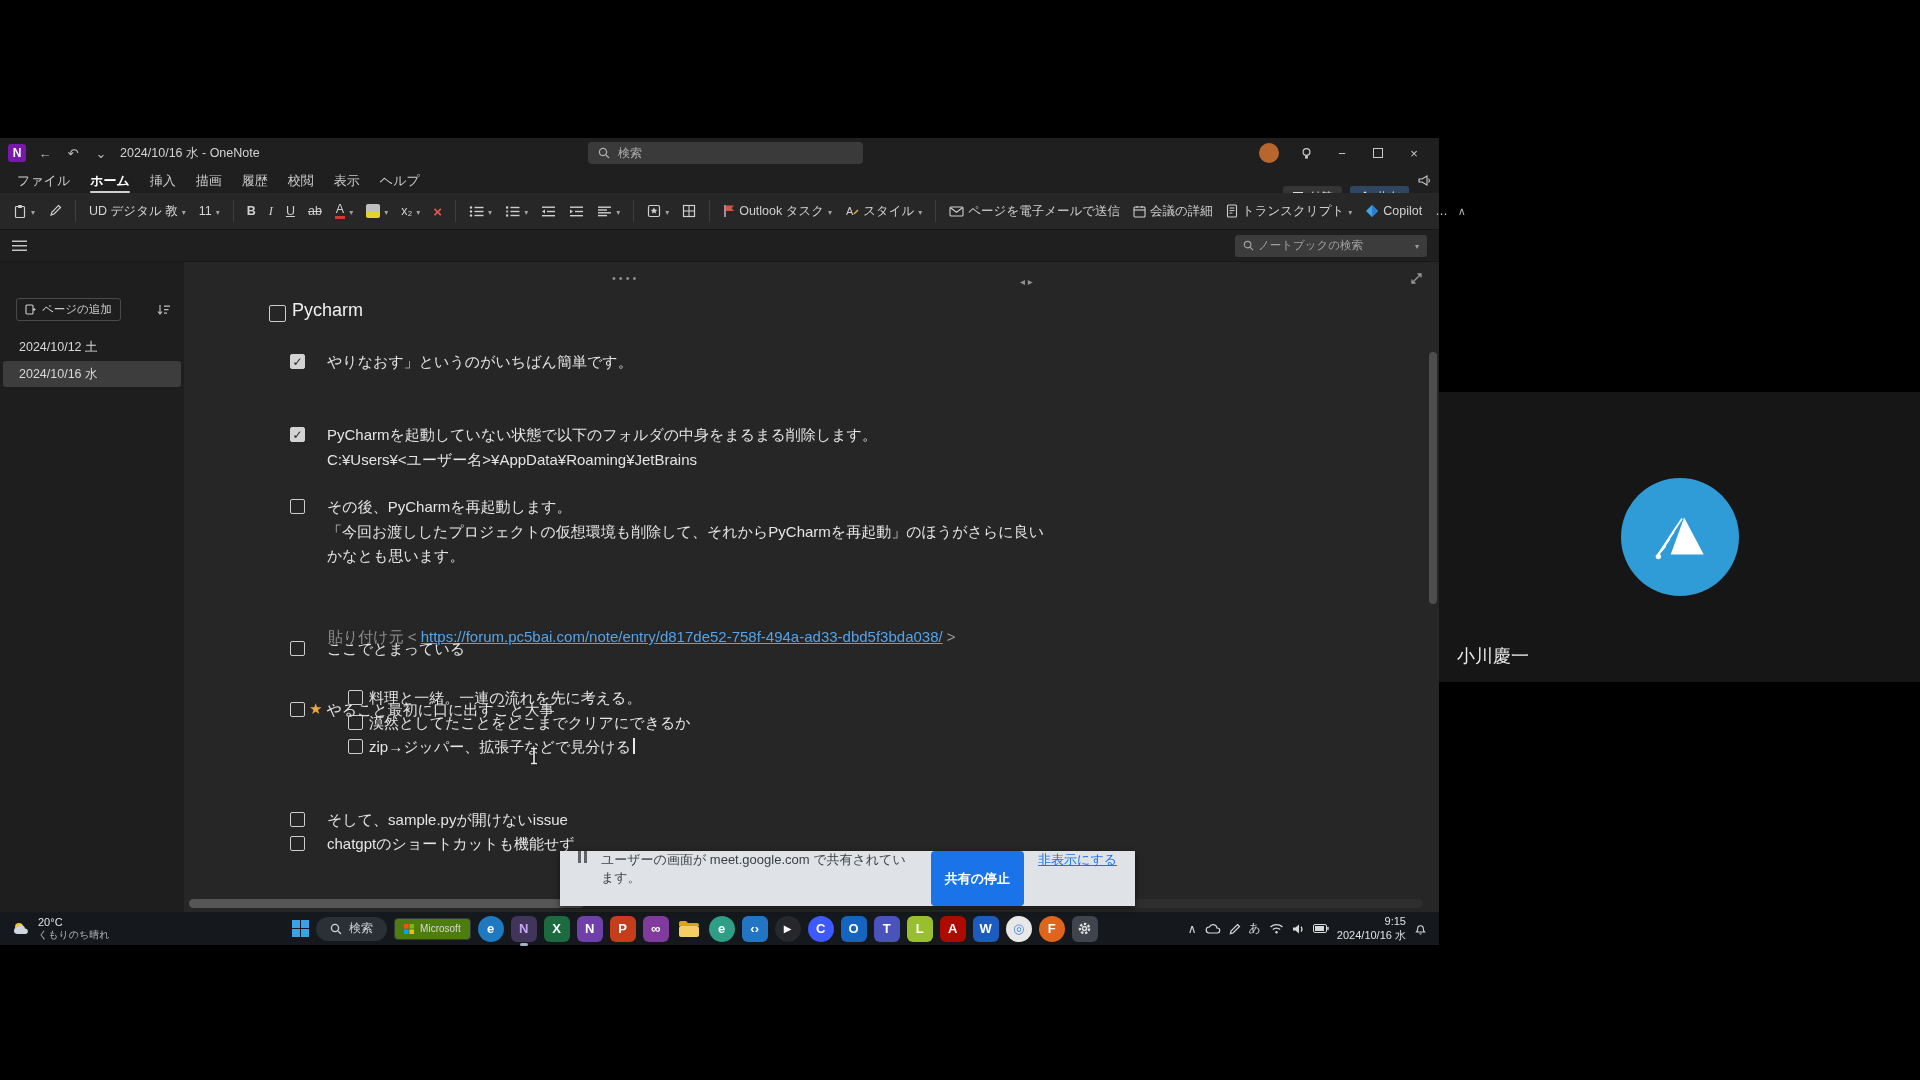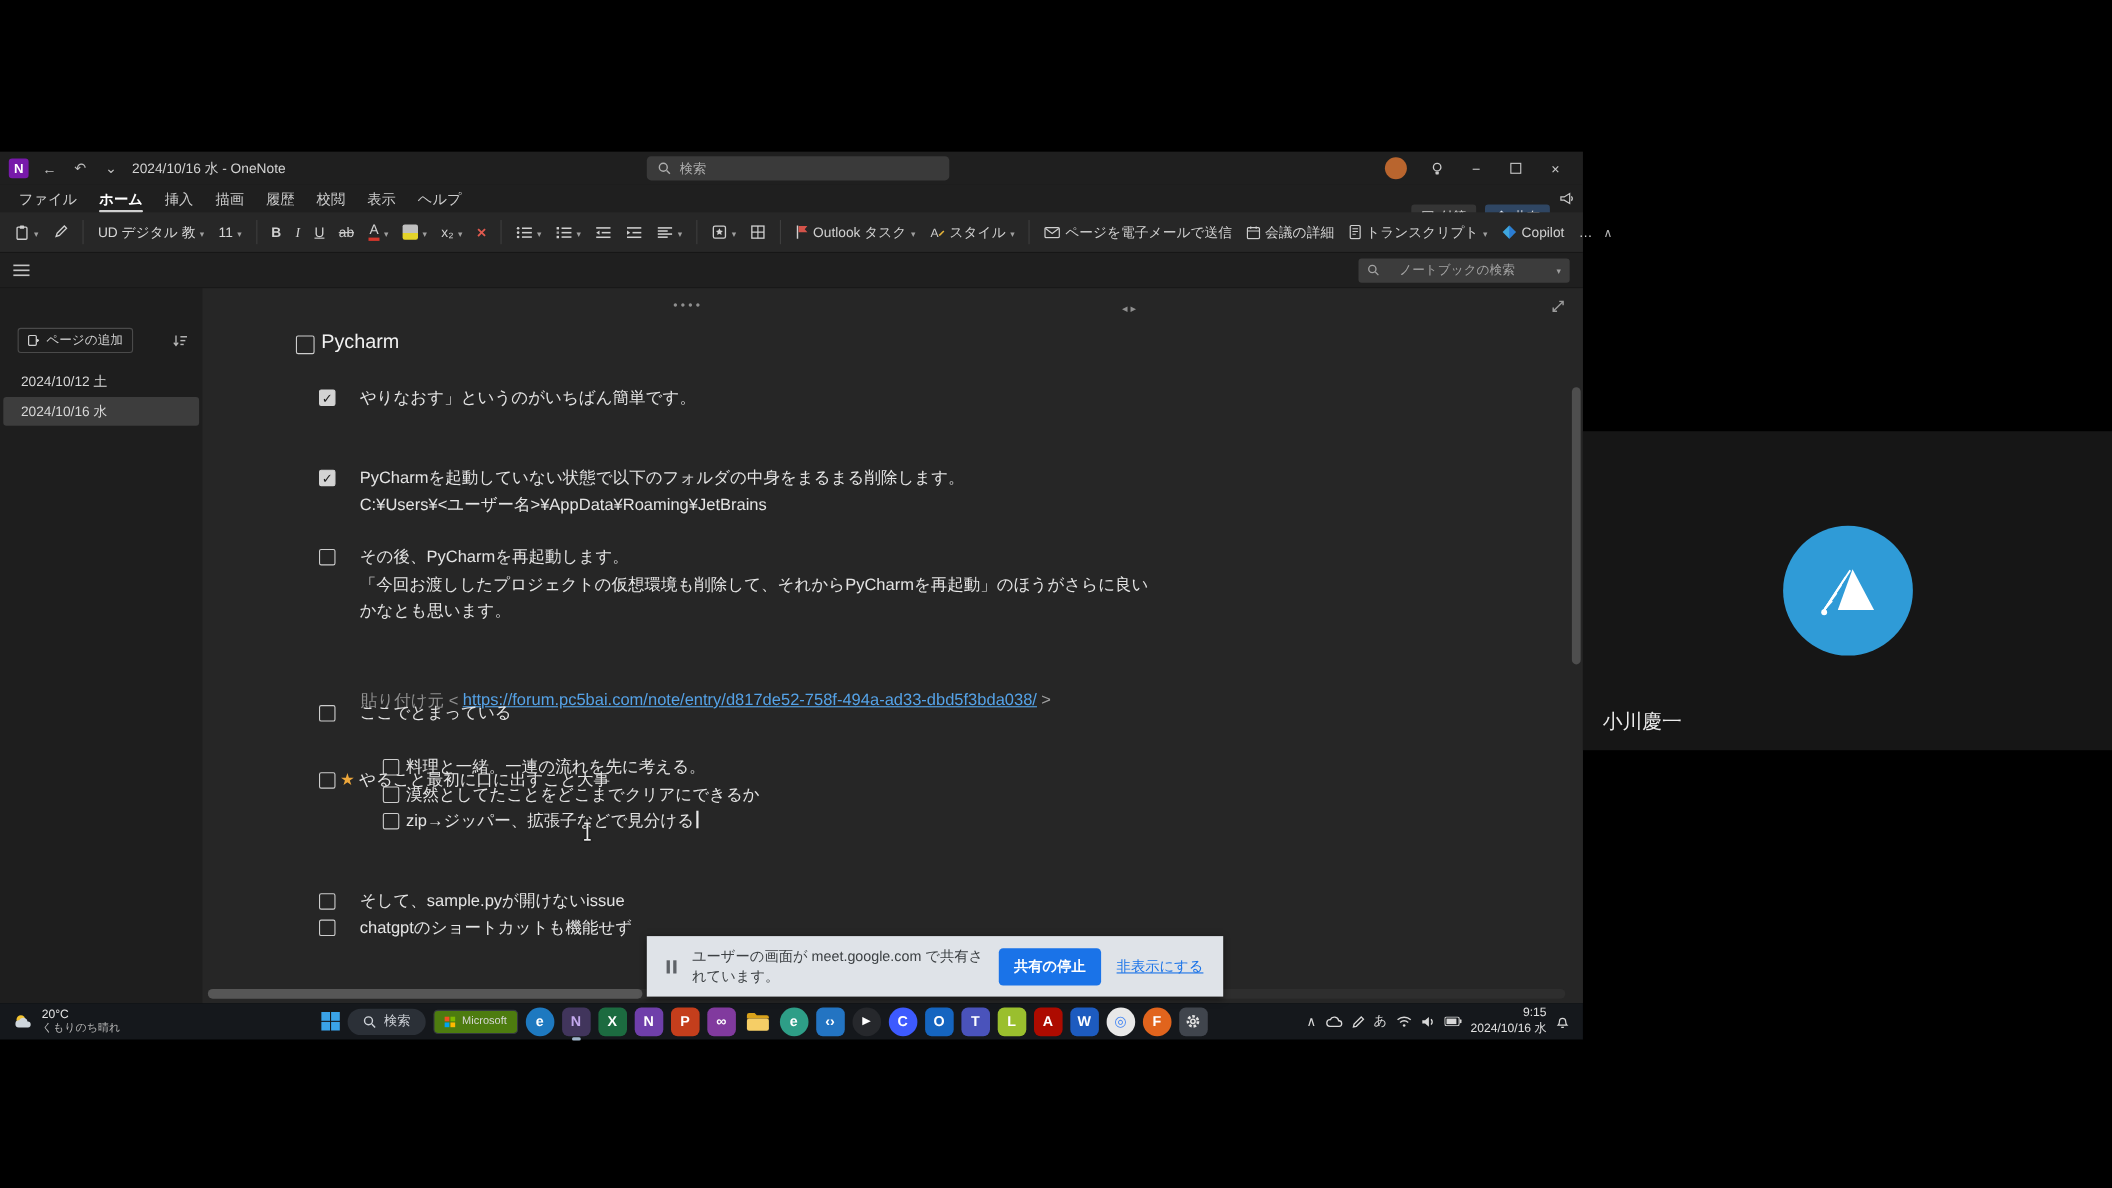--- a/index.html
+++ b/index.html
@@ -46,21 +46,21 @@
   .g-u { text-decoration:underline; } .g-s { text-decoration:line-through; }
   .fontsel { color:#d6d6d6; }
   .fc-a { border-bottom:3px solid #d4372c; line-height:13px; padding:0 1px; }
   .hl-box { width:14px; height:14px; border-radius:2px;
     background:linear-gradient(#bfbfbf 55%, #e3d32a 55%); }
   .clearx { color:#e05a4f; font-weight:bold; font-size:15px; }
   .rcollapse { margin-left:auto; color:#b5b5b5; font-size:11px; }
 
   .navrow { height:31px; display:flex; align-items:center; padding:0 12px; background:#1f1f1f; }
   .nb-search { margin-left:auto; width:192px; height:22px; background:#3c3c3c;
-    border-radius:3px; display:flex; align-items:center; gap:18px; padding:0 8px;
+    border-radius:3px; display:flex; align-items:center; gap:4px; padding:0 8px;
     font-size:11.5px; color:#a3a3a3;text-align:right; }
   .nb-search .sp { flex:1; }
 
   .body { flex:1; display:flex; min-height:0; border-top:1px solid #181818; }
   .sidebar { width:184px; background:#1e1e1e; padding-top:16px; flex:none; }
   .addrow { display:flex; align-items:center; padding:0 14px 12px 16px;margin-top:20px; }
   .addpage { display:flex; align-items:center; gap:6px; font-size:11.5px; color:#cfcfcf;
     border:1px solid #4a4a4a; border-radius:3px; padding:3px 8px; }
   .sortic { margin-left:auto; color:#b9b9b9; }
   .pageitem { height:26px; display:flex; align-items:center; padding:0 16px; margin:1px 3px;
@@ -93,22 +93,22 @@
 
   .vscroll { position:absolute; right:2px; top:2px; bottom:14px; width:8px; }
   .vthumb { position:absolute; top:88px; height:252px; width:8px; background:#4e4e4e;
     border-radius:4px; }
   .hscroll { position:absolute; left:5px; right:16px; bottom:4px; height:9px;
     background:#2e2e2e; border-radius:5px; }
   .hthumb { position:absolute; left:0; top:0; height:9px; width:395px; background:#565656;
     border-radius:5px; }
 
   
-  .banner { position:absolute; left:588px; top:851px; width:524px; height:55px;
-    background:#dfe3e8; display:flex; align-items:center; gap:14px; padding:0 18px;
+  .banner { position:absolute; left:560px; top:851px; width:575px; height:55px;
+    background:#dfe3e8; display:flex; gap:14px; padding:0 18px;
     font-size:13px; color:#3c4043; box-shadow:0 2px 6px rgba(0,0,0,.55); z-index:30; }
   .pausebars { display:flex; gap:3px; }
   .pausebars i { width:3px; height:12px; background:#5f6368; }
   .banner-msg { flex:1; }
   .stopbtn { background:#1a73e8; color:#fff; font-weight:bold; border:none;
     border-radius:4px; padding:8px 14px; font-size:13px; }
   .hidelink { color:#1a73e8; text-decoration:underline; font-size:13px; }
 
   
   .taskbar { position:absolute; left:0; top:912px; width:1439px; height:33px;

